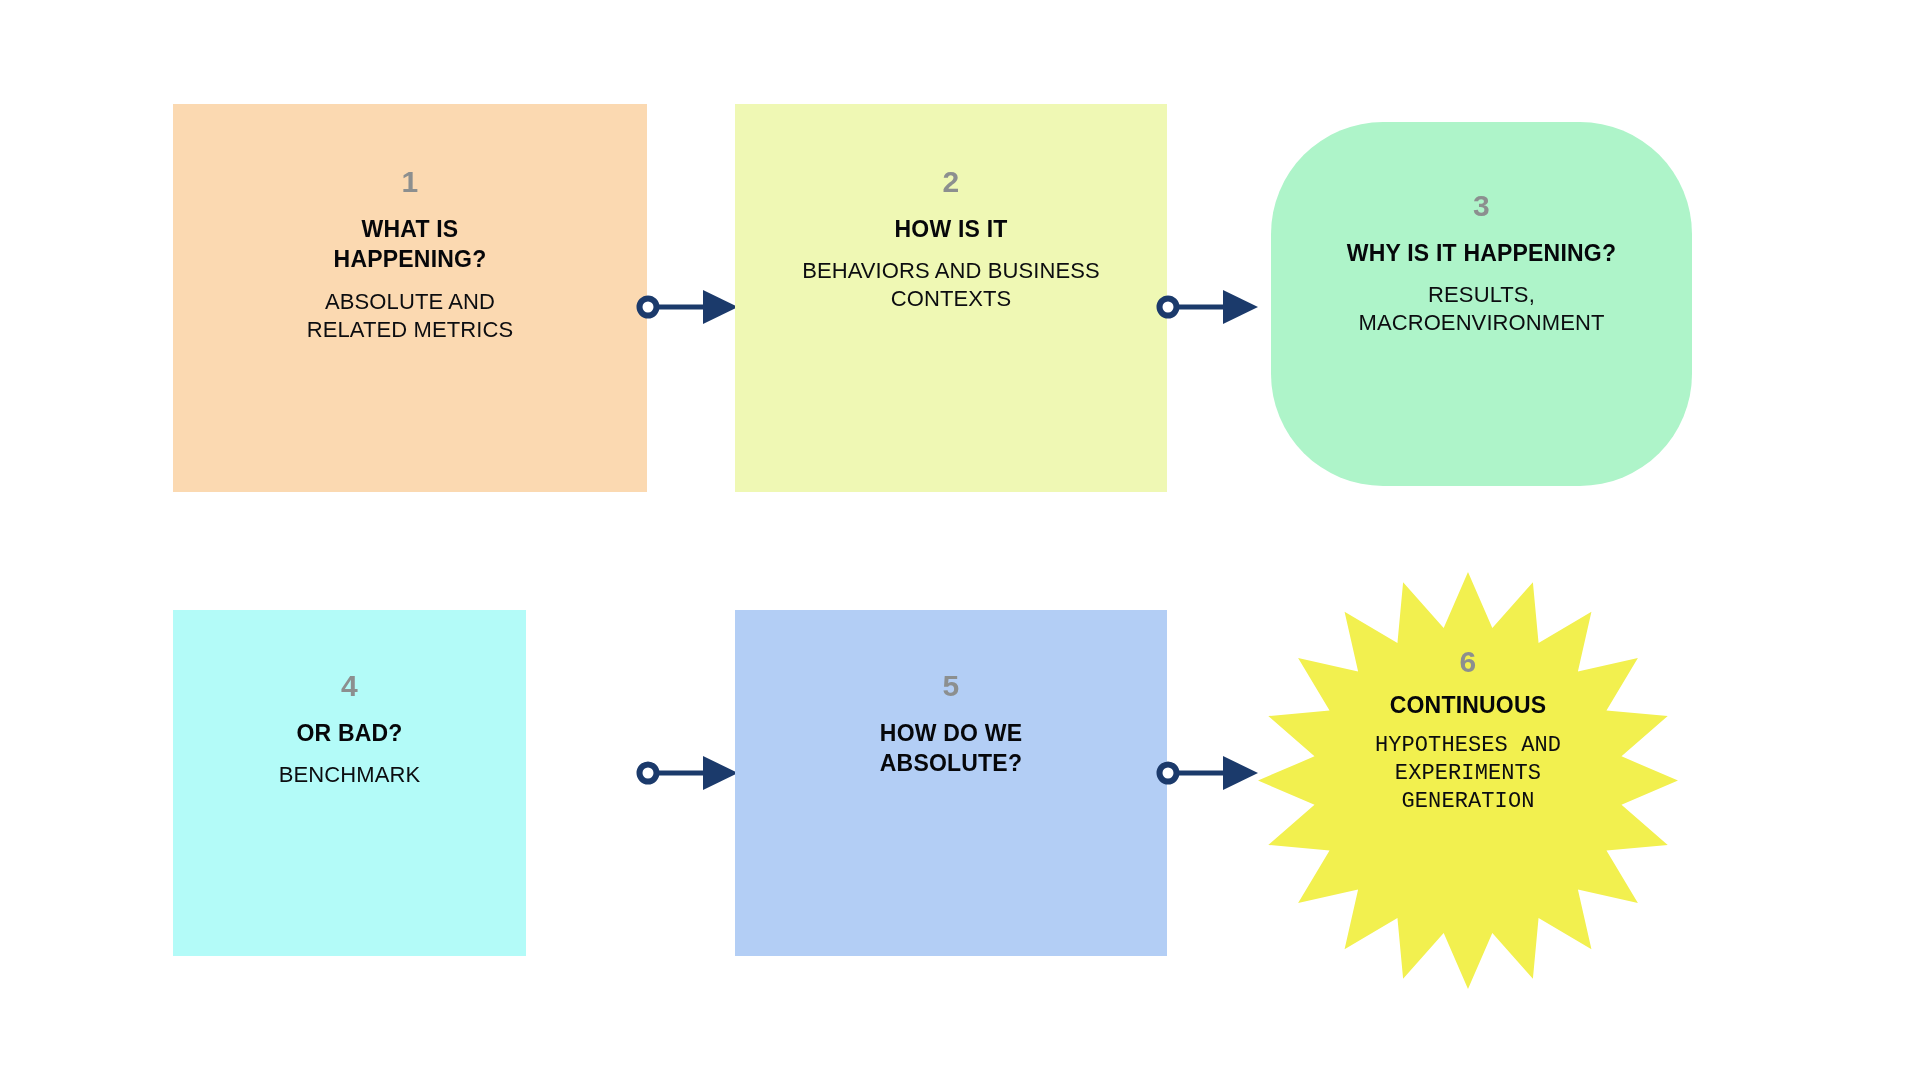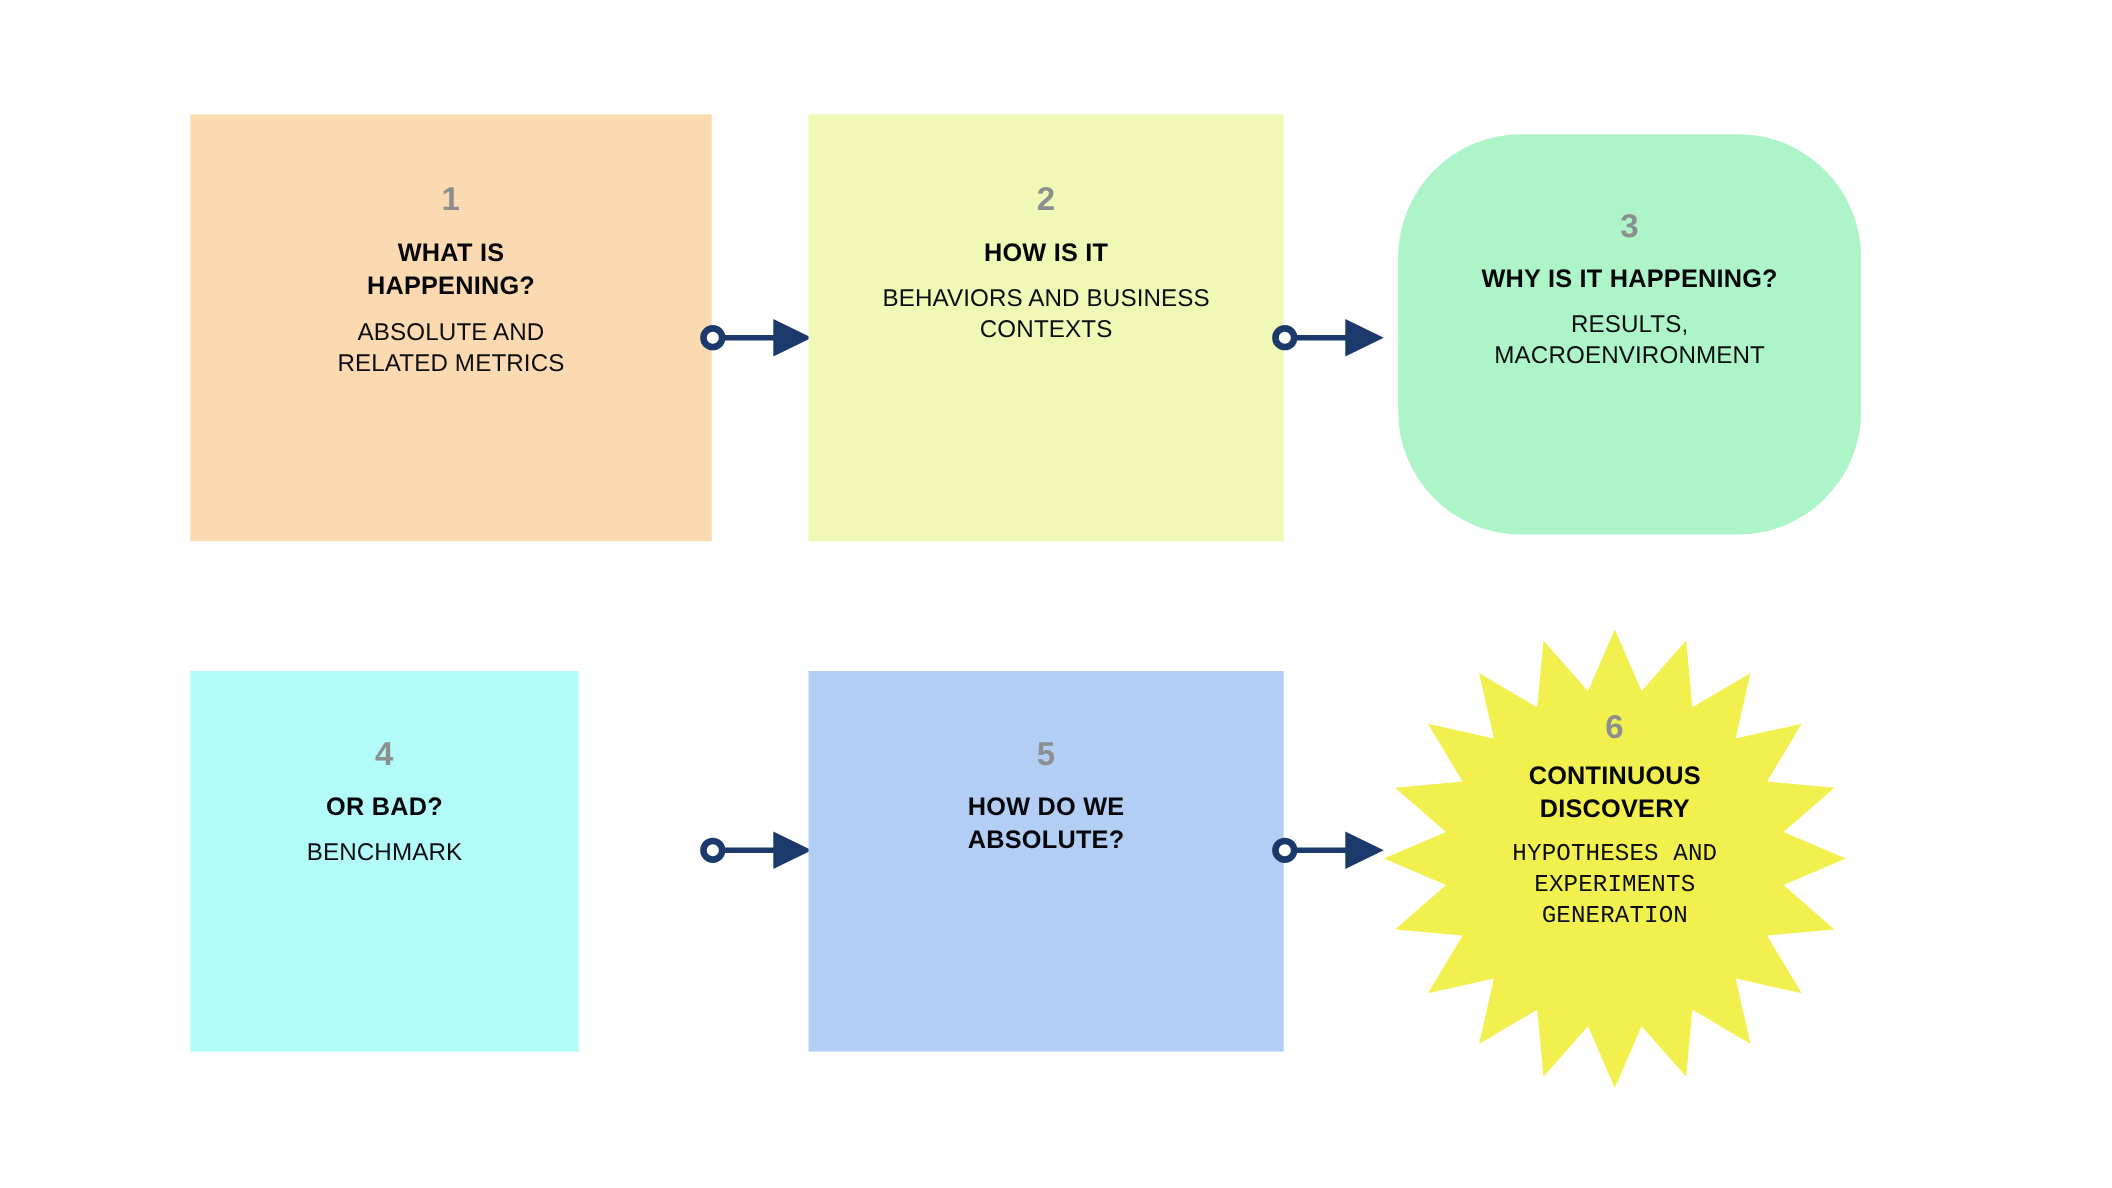--- a/index.html
+++ b/index.html
@@ -206,21 +206,20 @@
   </div>
 
   <div class="node" id="node-6">
     <svg class="star-shape" viewBox="0 0 200 200" preserveAspectRatio="none">
       <polygon id="star-poly" points="100.00,0.00 111.58,26.91 130.90,4.89 133.60,34.07 158.78,19.10 152.33,47.67 180.90,41.22 165.93,66.40 195.11,69.10 173.09,88.42 200.00,100.00 173.09,111.58 195.11,130.90 165.93,133.60 180.90,158.78 152.33,152.33 158.78,180.90 133.60,165.93 130.90,195.11 111.58,173.09 100.00,200.00 88.42,173.09 69.10,195.11 66.40,165.93 41.22,180.90 47.67,152.33 19.10,158.78 34.07,133.60 4.89,130.90 26.91,111.58 0.00,100.00 26.91,88.42 4.89,69.10 34.07,66.40 19.10,41.22 47.67,47.67 41.22,19.10 66.40,34.07 69.10,4.89 88.42,26.91" fill="#f2f04f"></polygon>
     </svg>
     <div class="node-inner">
       <div class="step-num" style="color: rgb(140, 143, 143);">6</div>
       <div class="step-title">
         <div>CONTINUOUS</div>
-        <div>DISCOVERY</div>
       </div>
       <div class="step-sub">
         <div>HYPOTHESES AND</div>
         <div>EXPERIMENTS</div>
         <div>GENERATION</div>
       </div>
     </div>
   </div>
 
 </div>

